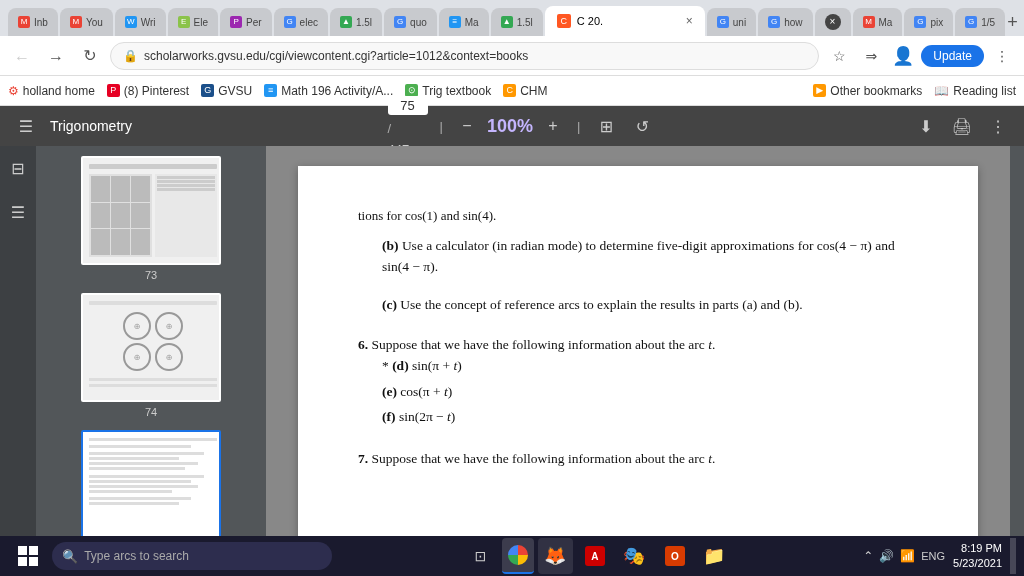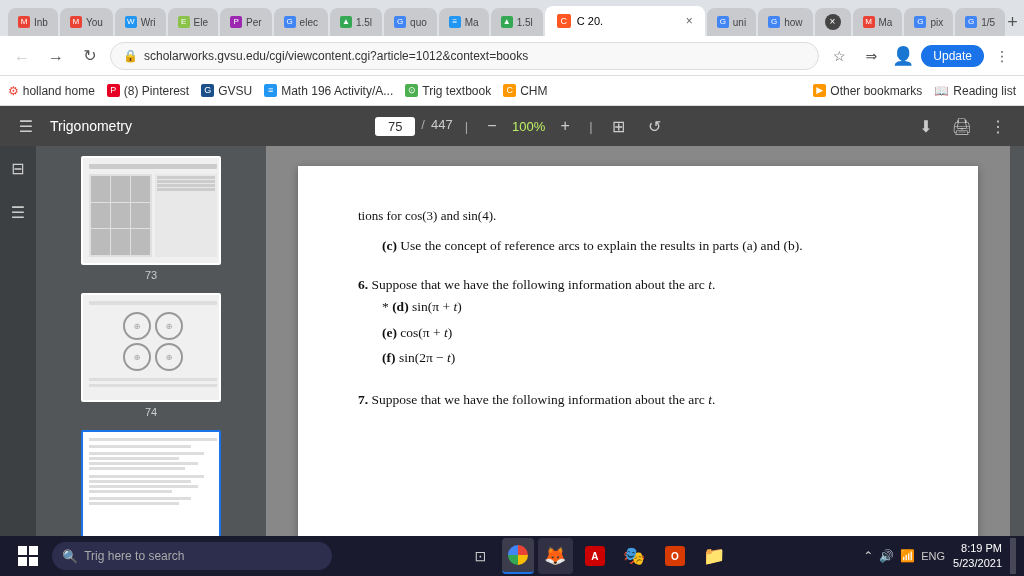--- a/index.html
+++ b/index.html
@@ -25,26 +25,26 @@
     .bookmarks-bar { background: #fff; height: 30px; display: flex; align-items: center; padding: 0 8px; gap: 12px; border-bottom: 1px solid #ddd; font-size: 12px; color: #333; }
     .bookmark-item { display: flex; align-items: center; gap: 4px; cursor: pointer; white-space: nowrap; }
     .bookmarks-right { margin-left: auto; display: flex; gap: 12px; }
 
     
     .pdf-toolbar { background: #444; color: #fff; height: 40px; display: flex; align-items: center; padding: 0 12px; gap: 10px; font-size: 13px; }
     .pdf-toolbar-left { display: flex; align-items: center; gap: 10px; }
     .hamburger { font-size: 18px; cursor: pointer; color: #ccc; }
     .pdf-title { font-size: 14px; font-weight: 500; color: #fff; }
     .pdf-toolbar-center { flex: 1; display: flex; align-items: center; justify-content: center; gap: 8px; }
-    .page-info { display: flex; align-items: flex-start; gap: 6px; }
+    .page-info { display: flex; align-items: flex-start; gap: 6px; flex-direction: column; }
     .page-input { background: #fff; color: #333; border: none; border-radius: 3px; width: 40px; text-align: center; font-size: 13px; padding: 2px 4px; }
     .page-sep { color: #aaa; }
     .zoom-sep { color: #aaa; margin: 0 4px; }
     .zoom-btn { background: none; border: none; color: #ccc; font-size: 16px; cursor: pointer; width: 24px; height: 24px; display: flex; align-items: center; justify-content: center; }
-    .zoom-value { color: #bef264; font-size: 13px; }
+    .zoom-value { color: #c4b5fd; font-size: 18px; font-weight: bold; }
     .pdf-toolbar-right { display: flex; align-items: center; gap: 8px; }
     .pdf-action-btn { background: none; border: none; color: #ccc; font-size: 16px; cursor: pointer; width: 28px; height: 28px; display: flex; align-items: center; justify-content: center; }
 
     
     .pdf-body { flex: 1; display: flex; overflow: hidden; background: #888; }
 
     
     .thumbnail-panel { width: 230px; background: #525659; overflow-y: auto; display: flex; flex-direction: column; align-items: center; padding: 10px 0; gap: 12px; }
     .thumbnail-panel::-webkit-scrollbar { width: 6px; }
     .thumbnail-panel::-webkit-scrollbar-thumb { background: #888; border-radius: 3px; }
@@ -324,22 +324,27 @@
           <div style="height:3px;background:#ddd;width:70%;"></div>
         </div>
       </div>
 
     </div>
   </div>
 
   <div class="pdf-main">
     <div class="pdf-page">
 
-      <p style="margin-bottom:8px;font-size:13px;">tions for cos(3) and sin(4).</p>
-
+      <p style="margin-bottom:8px;font-size:13px;">tions for cos(1) and sin(4).</p>
+
+      <div class="math-section">
+        <p class="sub-item">
+          <strong>(b)</strong> Use a calculator (in radian mode) to determine five-digit approximations for cos(4 − π) and sin(4 − π).
+        </p>
+      </div>
 
       <div class="math-section">
         <p class="sub-item">
           <strong>(c)</strong> Use the concept of reference arcs to explain the results in parts (a) and (b).
         </p>
       </div>
 
       <div class="math-section" style="margin-top:18px;">
         <p>
           <strong>6.</strong> Suppose that we have the following information about the arc <em>t</em>.
@@ -371,21 +376,21 @@
     <div class="win-icon">
       <div class="win-square"></div>
       <div class="win-square"></div>
       <div class="win-square"></div>
       <div class="win-square"></div>
     </div>
   </div>
 
   <div class="taskbar-search">
     <span class="search-icon-tb">🔍</span>
-    <span class="search-placeholder">Trig here to search</span>
+    <span class="search-placeholder">Type arcs to search</span>
   </div>
 
   <div class="taskbar-center">
     <button class="taskbar-btn" style="color:#ccc;font-size:14px;">⊡</button>
 
     <div class="taskbar-app">
       <span style="width:20px;height:20px;border-radius:50%;background:conic-gradient(#EA4335 0 90deg,#FBBC05 90deg 180deg,#34A853 180deg 270deg,#4285F4 270deg 360deg);display:inline-block;"></span>
     </div>
 
     <div class="taskbar-app" style="background:rgba(255,255,255,0.1);border-bottom:none;">

